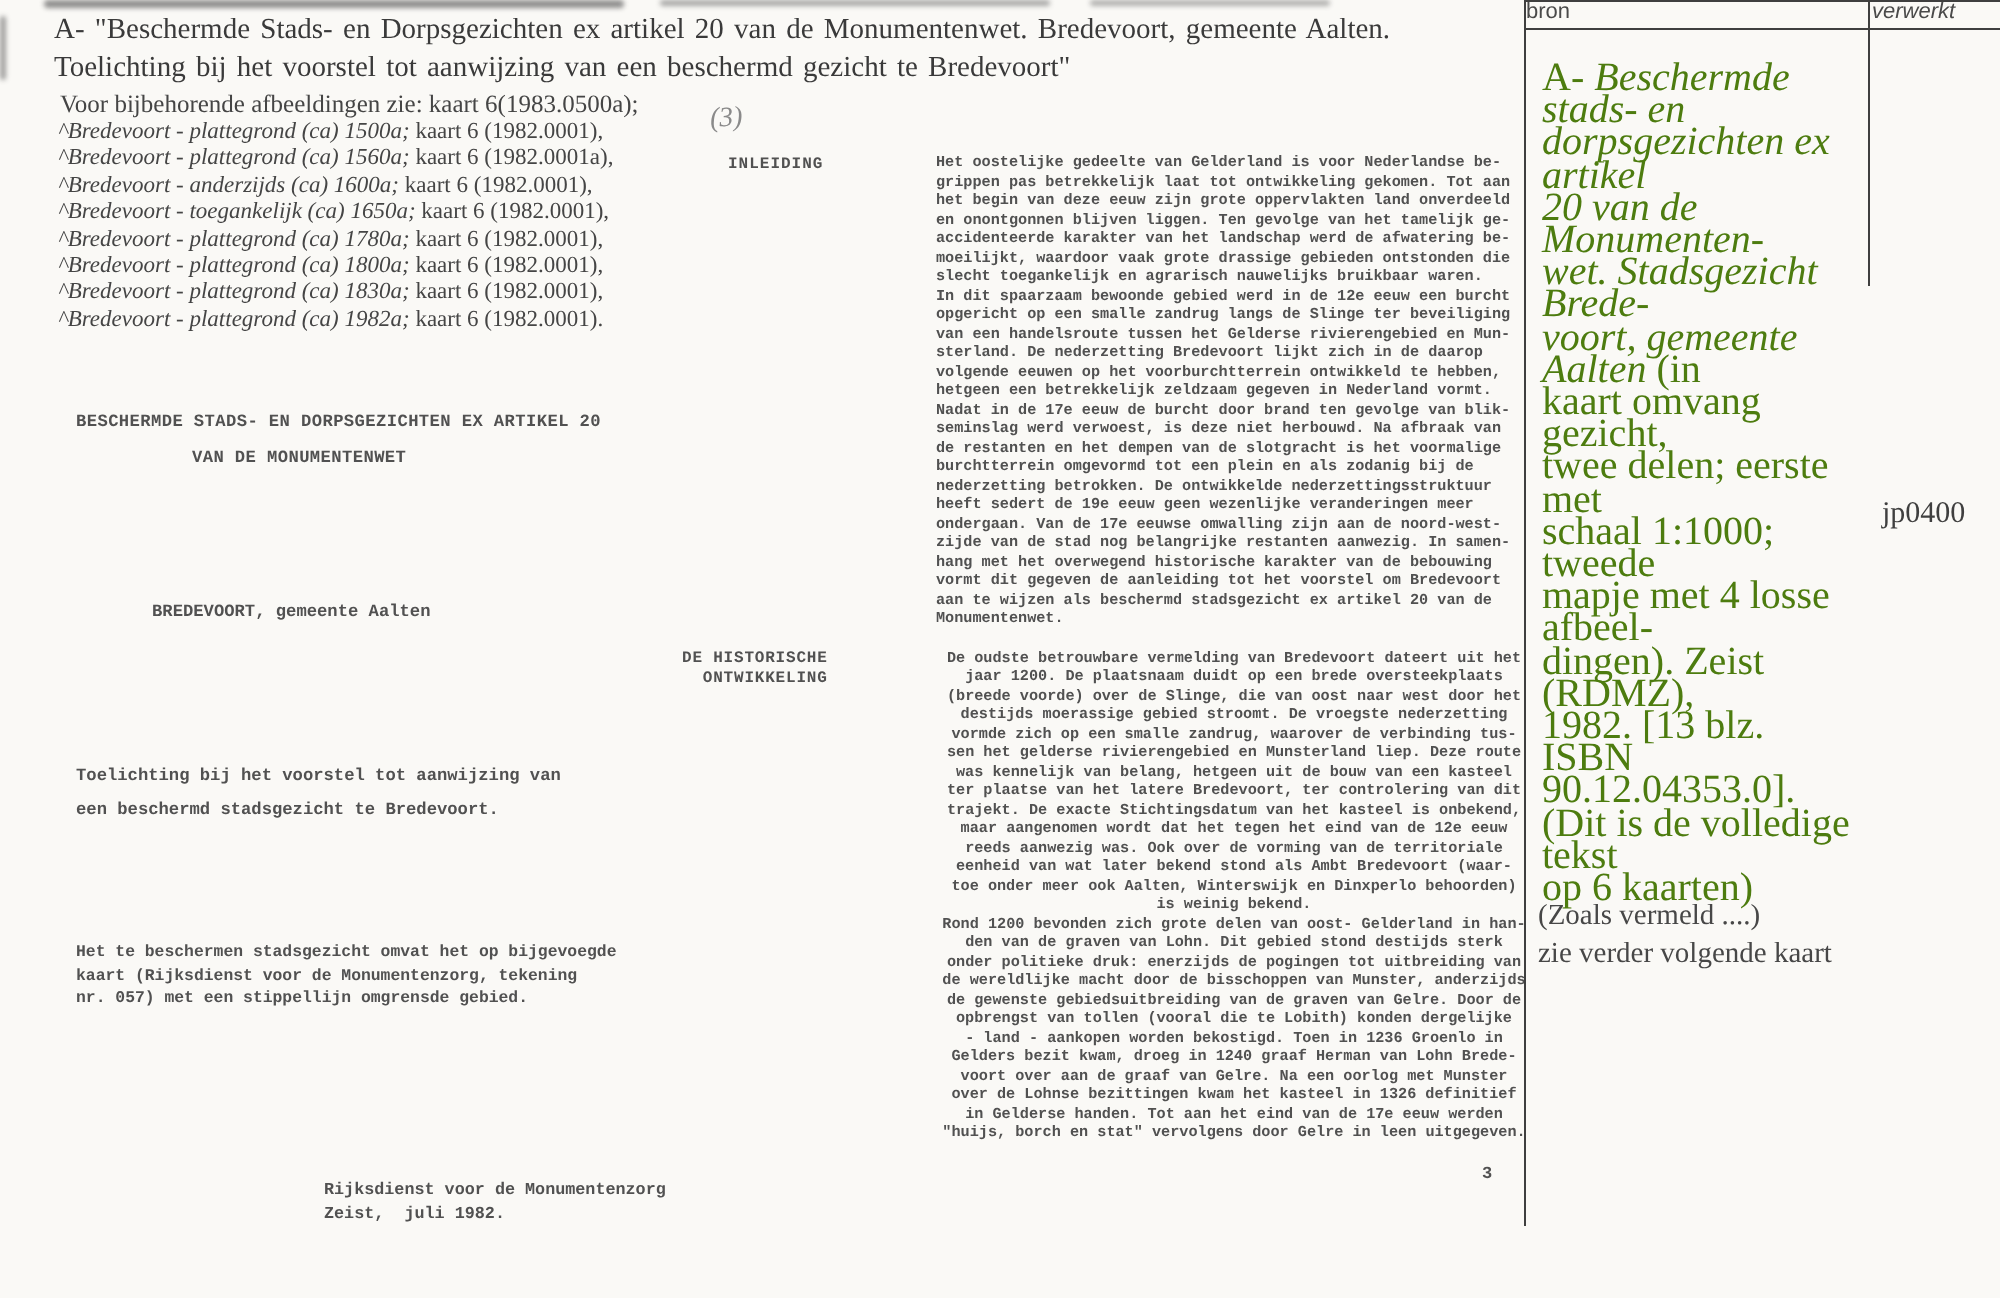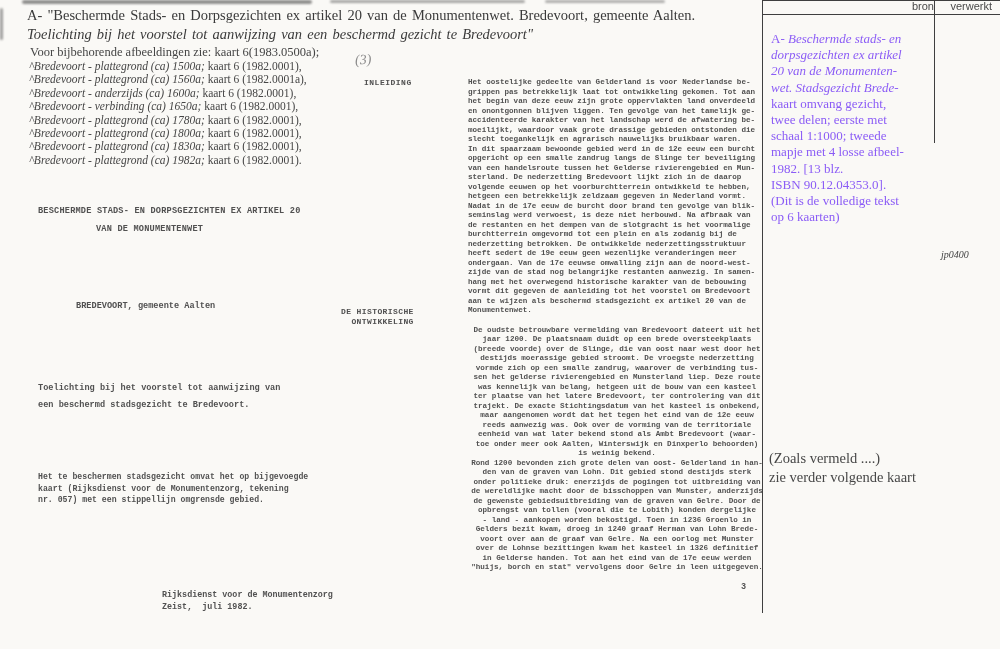--- a/index.html
+++ b/index.html
@@ -6,53 +6,53 @@
   #page{
     position:relative;width:1000px;height:649px;overflow:hidden;
     background:#faf9f6;
     font-family:"Liberation Serif",serif;color:#3d3d3d;
   }
   .abs{position:absolute;}
   
   .smudge{position:absolute;background:#555;filter:blur(1.2px);opacity:.65;border-radius:3px;}
   
   .h-line1{left:27px;top:7px;font-size:14.5px;white-space:nowrap;word-spacing:1.5px;color:#3a3a3a;}
-  .h-line2{left:27px;top:26px;font-size:14.5px;white-space:nowrap;word-spacing:1.5px;color:#3a3a3a;font-style:italic;}
+  .h-line2{left:27px;top:26px;font-size:14.5px;white-space:nowrap;word-spacing:1.5px;color:#3a3a3a;}
   .h-line3{left:30px;top:45px;font-size:12.5px;white-space:nowrap;color:#454545;}
   
   .map-list{left:29px;top:60px;font-size:11.5px;line-height:13.4px;color:#454545;}
   .map-list .it{font-style:italic;}
   .map-list .ro{font-style:normal;}
   .hand-mark{left:355px;top:52px;font-size:14px;color:#8a8a8a;font-style:italic;transform:rotate(-4deg);}
   
   .tw{font-family:"Liberation Mono","DejaVu Sans Mono",monospace;font-weight:bold;color:#515151;white-space:pre;}
   .tw-title1{left:38px;top:206px;font-size:8.6px;letter-spacing:.2px;}
   .tw-title2{left:96px;top:224px;font-size:8.6px;letter-spacing:.2px;}
   .tw-place{left:76px;top:301px;font-size:8.6px;}
   .tw-toel{left:38px;top:380px;font-size:8.6px;line-height:16.5px;}
   .tw-kaart{left:38px;top:471px;font-size:8.2px;line-height:11.6px;}
   .tw-footer{left:162px;top:589px;font-size:8.4px;line-height:12px;}
   .sec-label-1{left:364px;top:78px;font-size:8px;letter-spacing:.5px;}
-  .sec-label-2{left:341px;top:307px;font-size:8px;letter-spacing:.4px;line-height:9.5px;}
+  .sec-label-2{left:341px;top:325px;font-size:8px;letter-spacing:.4px;line-height:9.5px;}
   .sec-body{width:298px;font-size:7.6px;line-height:9.5px;}
   .sec-body-1{left:468px;top:78px;}
   .sec-body-2{left:468px;top:325.5px;text-align:center;}
   .page-num{left:741px;top:582px;font-size:8.5px;}
   
   .sb-line{position:absolute;background:#3f3f3f;}
   .sb-left{left:762px;top:0;width:1.3px;height:613px;}
   .sb-top{left:762px;top:0;width:238px;height:1.3px;}
   .sb-hline{left:762px;top:14px;width:238px;height:1.3px;}
   .sb-div{left:934px;top:0;width:1.3px;height:143px;}
-  .sb-colhead{font-family:"Liberation Sans",sans-serif;font-size:11px;color:#4a4a4a;text-align:right;}
+  .sb-colhead{font-family:"Liberation Sans",sans-serif;font-size:11px;color:#4a4a4a;text-align:left;}
   .sb-colhead-bron{left:763px;top:0;width:171px;}
-  .sb-colhead-verw{left:936px;top:0;width:56px;}
-  .bron-entry{left:771px;top:31px;width:172px;font-size:13px;line-height:16.2px;color:#8b5cf6;}
+  .sb-colhead-verw{left:936px;top:0;width:56px;font-style:italic;}
+  .bron-entry{left:771px;top:31px;width:172px;font-size:20px;line-height:16.2px;color:#4d7c0f;}
   .bron-entry .it{font-style:italic;}
-  .verw-code{left:941px;top:249px;font-size:10px;color:#3f3f3f;font-style:italic;}
+  .verw-code{left:941px;top:249px;font-size:15px;color:#3f3f3f;}
   .sb-note{left:769px;top:449px;font-size:14.5px;line-height:18.5px;color:#474747;white-space:pre;}
 </style>
 </head>
 <body>
 
 <div id="page">
 
   <div class="smudge" style="left:22px;top:0;width:290px;height:4px;"></div>
   <div class="smudge" style="left:330px;top:0;width:195px;height:3px;opacity:.5;"></div>
   <div class="smudge" style="left:545px;top:0;width:120px;height:3px;opacity:.45;"></div>
@@ -61,21 +61,21 @@
   <div class="abs h-line1">A- "Beschermde Stads- en Dorpsgezichten ex artikel 20 van de Monumentenwet. Bredevoort, gemeente Aalten.</div>
   <div class="abs h-line2">Toelichting bij het voorstel tot aanwijzing van een beschermd gezicht te Bredevoort"</div>
   <div class="abs h-line3">Voor bijbehorende afbeeldingen zie: kaart 6(1983.0500a);</div>
 
   <div class="abs hand-mark">(3)</div>
 
   <div class="abs map-list">
     <div><span class="it">^Bredevoort - plattegrond (ca) 1500a;</span><span class="ro"> kaart 6 (1982.0001),</span></div>
     <div><span class="it">^Bredevoort - plattegrond (ca) 1560a;</span><span class="ro"> kaart 6 (1982.0001a),</span></div>
     <div><span class="it">^Bredevoort - anderzijds (ca) 1600a;</span><span class="ro"> kaart 6 (1982.0001),</span></div>
-    <div><span class="it">^Bredevoort - verbinding (ca) 1650a;</span><span class="ro"> kaart 6 (1982.0001),</span></div>
+    <div><span class="it">^Bredevoort - toegankelijk (ca) 1650a;</span><span class="ro"> kaart 6 (1982.0001),</span></div>
     <div><span class="it">^Bredevoort - plattegrond (ca) 1780a;</span><span class="ro"> kaart 6 (1982.0001),</span></div>
     <div><span class="it">^Bredevoort - plattegrond (ca) 1800a;</span><span class="ro"> kaart 6 (1982.0001),</span></div>
     <div><span class="it">^Bredevoort - plattegrond (ca) 1830a;</span><span class="ro"> kaart 6 (1982.0001),</span></div>
     <div><span class="it">^Bredevoort - plattegrond (ca) 1982a;</span><span class="ro"> kaart 6 (1982.0001).</span></div>
   </div>
 
   <div class="abs tw tw-title1">BESCHERMDE STADS- EN DORPSGEZICHTEN EX ARTIKEL 20</div>
   <div class="abs tw tw-title2">VAN DE MONUMENTENWET</div>
   <div class="abs tw tw-place">BREDEVOORT, gemeente Aalten</div>
   <div class="abs tw tw-toel">Toelichting bij het voorstel tot aanwijzing van
@@ -148,24 +148,26 @@
   <div class="sb-line sb-hline"></div>
   <div class="sb-line sb-div"></div>
   <div class="abs sb-colhead sb-colhead-bron">bron</div>
   <div class="abs sb-colhead sb-colhead-verw">verwerkt</div>
 
   <div class="abs bron-entry">
     <div><span>A- </span><span class="it">Beschermde stads- en</span><span></span></div>
     <div><span></span><span class="it">dorpsgezichten ex artikel</span><span></span></div>
     <div><span></span><span class="it">20 van de Monumenten-</span><span></span></div>
     <div><span></span><span class="it">wet. Stadsgezicht Brede-</span><span></span></div>
+    <div><span></span><span class="it">voort, gemeente Aalten</span><span> (in</span></div>
     <div><span>kaart omvang gezicht,</span><span class="it"></span><span></span></div>
     <div><span>twee delen; eerste met</span><span class="it"></span><span></span></div>
     <div><span>schaal 1:1000; tweede</span><span class="it"></span><span></span></div>
     <div><span>mapje met 4 losse afbeel-</span><span class="it"></span><span></span></div>
+    <div><span>dingen). Zeist (RDMZ),</span><span class="it"></span><span></span></div>
     <div><span>1982. [13 blz.</span><span class="it"></span><span></span></div>
     <div><span>ISBN 90.12.04353.0].</span><span class="it"></span><span></span></div>
     <div><span>(Dit is de volledige tekst</span><span class="it"></span><span></span></div>
     <div><span>op 6 kaarten)</span><span class="it"></span><span></span></div>
   </div>
 
   <div class="abs verw-code">jp0400</div>
   <div class="abs sb-note">(Zoals vermeld ....)
 zie verder volgende kaart</div>
 

